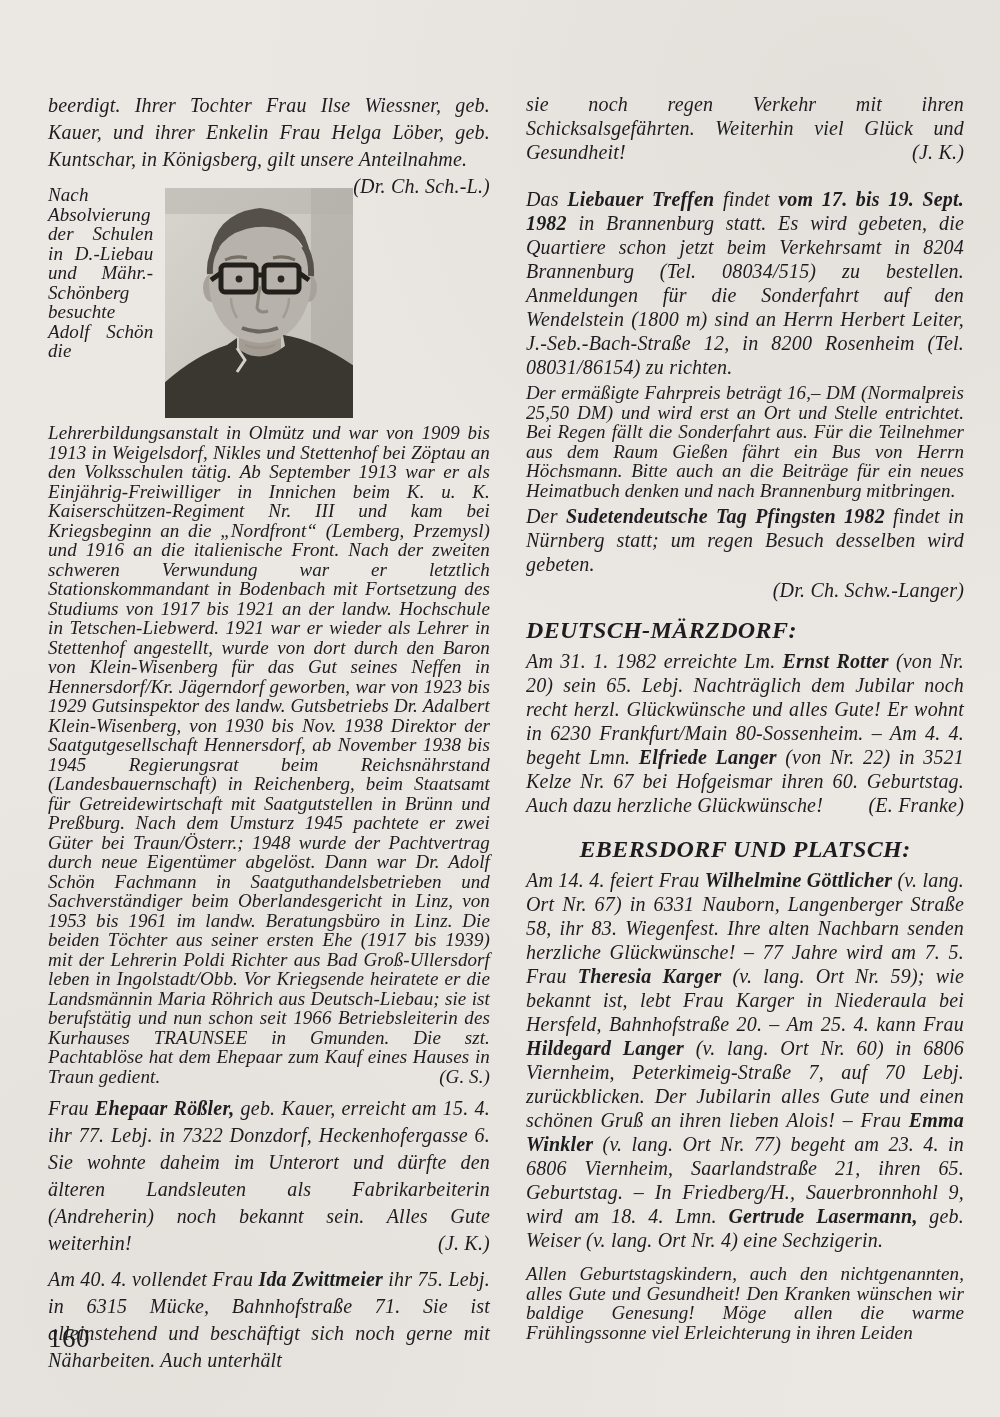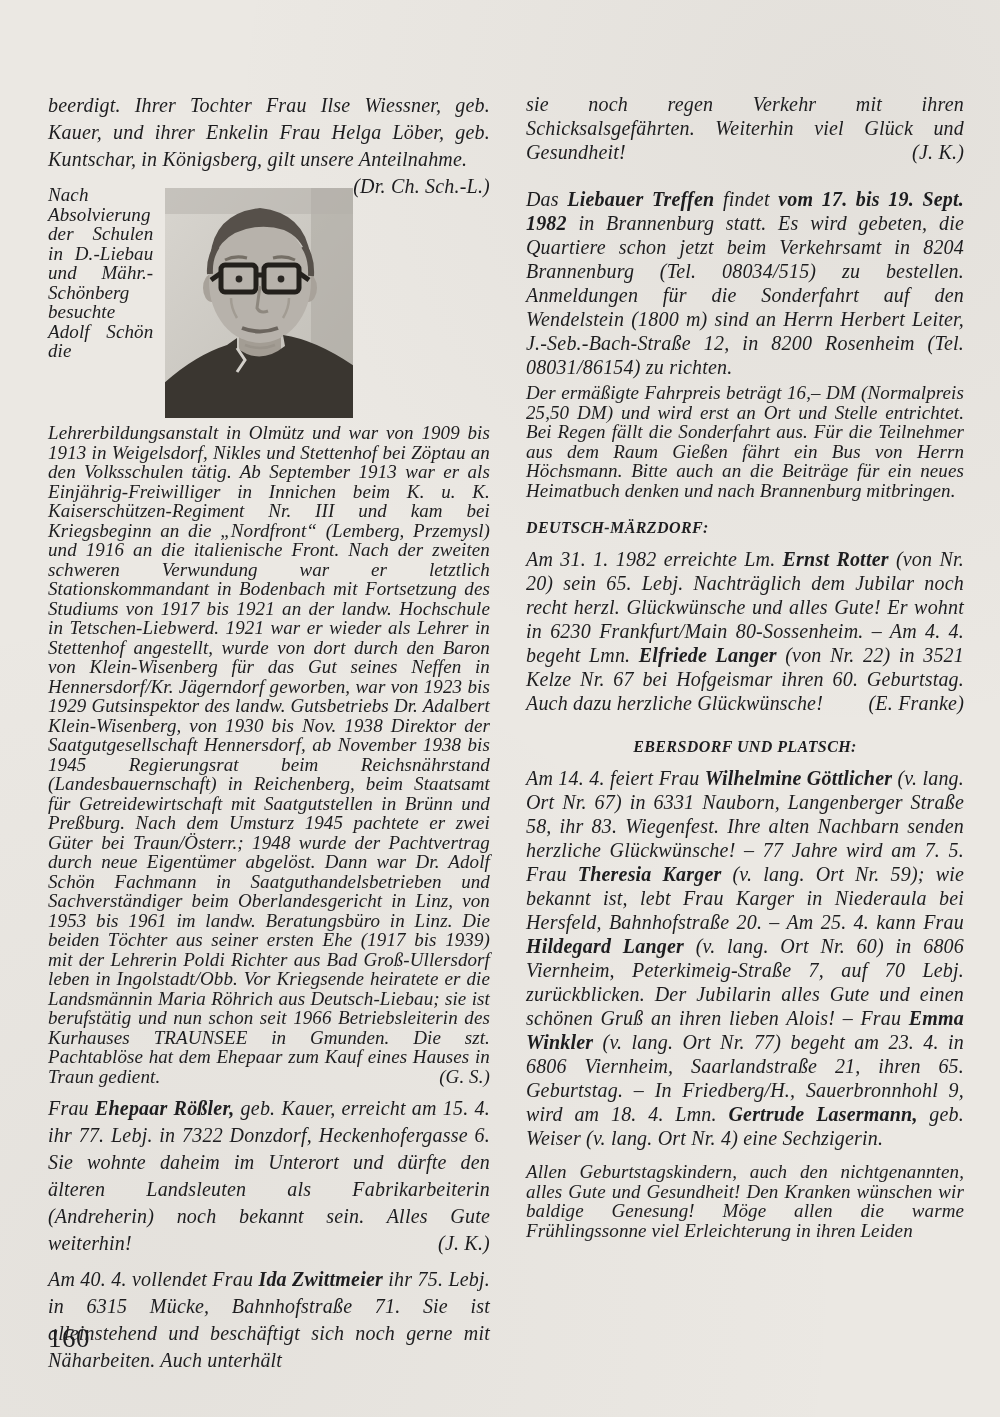--- a/index.html
+++ b/index.html
@@ -17,21 +17,21 @@
   .cols { position:absolute; left:48px; top:92px; width:916px; display:flex; gap:36px;font-style:italic; }
   .col-left  { width:450px; }
   .col-right { width:446px; }
   p { text-align:justify; hyphens:manual; }
   .lg { font-size:20px; line-height:27px; letter-spacing:0.2px; }
   .col-right .lg { line-height:24px; }
   .sm { font-size:19px; line-height:19.5px; letter-spacing:0.1px; }
   .b  { font-weight:bold; }
   .sig { float:right; }
   .sig-line { text-align:right; font-size:20px; line-height:24px; letter-spacing:0.2px; margin-top:2px; }
-  .heading { font-weight:bold; font-size:16px; line-height:24px; letter-spacing:0.4px; }
+  .heading { font-weight:bold; font-size:24px; line-height:24px; letter-spacing:0.4px; }
   .para-wiessner { margin-bottom:10px; }
   .obit-bio { margin-top:12px; }
   .para-roessler, .para-zwittmeier { margin-top:9px; }
   .para-verkehr { margin-bottom:23px; }
   .para-fahrpreis { margin:4px 0; }
   .heading-maerzdorf { margin-top:16px; margin-bottom:7px; }
   .heading-ebersdorf { margin-top:20px; margin-bottom:7px;text-align:center; }
   .para-geburtstag { margin-top:12px; }
   .photo {
     float:right; width:188px; height:230px; margin:3px 0 5px 12px;
@@ -99,20 +99,22 @@
     </div>
 
     <div class="col-right">
 
       <p class="lg para-verkehr"><span><span>sie noch regen Verkehr mit ihren Schicksalsgefährten. Weiterhin viel Glück und Gesundheit!</span></span><span class="sig">(J. K.)</span></p>
 
       <p class="lg"><span><span>Das </span><span class="b">Liebauer Treffen</span><span> findet </span><span class="b">vom 17. bis 19. Sept. 1982</span><span> in Brannenburg statt. Es wird gebeten, die Quartiere schon jetzt beim Verkehrsamt in 8204 Brannenburg (Tel. 08034/515) zu bestellen. Anmeldungen für die Sonderfahrt auf den Wendelstein (1800 m) sind an Herrn Herbert Leiter, J.-Seb.-Bach-Straße 12, in 8200 Rosenheim (Tel. 08031/86154) zu richten.</span></span></p>
 
       <p class="sm para-fahrpreis"><span><span>Der ermäßigte Fahrpreis beträgt 16,– DM (Normalpreis 25,50 DM) und wird erst an Ort und Stelle entrichtet. Bei Regen fällt die Sonderfahrt aus. Für die Teilnehmer aus dem Raum Gießen fährt ein Bus von Herrn Höchsmann. Bitte auch an die Beiträge für ein neues Heimatbuch denken und nach Brannenburg mitbringen.</span></span></p>
 
+      <p class="lg"><span><span>Der </span><span class="b">Sudetendeutsche Tag Pfingsten 1982</span><span> findet in Nürnberg statt; um regen Besuch desselben wird gebeten.</span></span></p>
+      <div class="sig-line">(Dr. Ch. Schw.-Langer)</div>
 
       <h2 class="heading heading-maerzdorf">DEUTSCH-MÄRZDORF:</h2>
       <p class="lg"><span><span>Am 31. 1. 1982 erreichte Lm. </span><span class="b">Ernst Rotter</span><span> (von Nr. 20) sein 65. Lebj. Nachträglich dem Jubilar noch recht herzl. Glückwünsche und alles Gute! Er wohnt in 6230 Frankfurt/Main 80-Sossenheim. – Am 4. 4. begeht Lmn. </span><span class="b">Elfriede Langer</span><span> (von Nr. 22) in 3521 Kelze Nr. 67 bei Hofgeismar ihren 60. Geburtstag. Auch dazu herzliche Glückwünsche!</span></span><span class="sig">(E. Franke)</span></p>
 
       <h2 class="heading heading-ebersdorf">EBERSDORF UND PLATSCH:</h2>
       <p class="lg"><span><span>Am 14. 4. feiert Frau </span><span class="b">Wilhelmine Göttlicher</span><span> (v. lang. Ort Nr. 67) in 6331 Nauborn, Langenberger Straße 58, ihr 83. Wiegenfest. Ihre alten Nachbarn senden herzliche Glückwünsche! – 77 Jahre wird am 7. 5. Frau </span><span class="b">Theresia Karger</span><span> (v. lang. Ort Nr. 59); wie bekannt ist, lebt Frau Karger in Niederaula bei Hersfeld, Bahnhofstraße 20. – Am 25. 4. kann Frau </span><span class="b">Hildegard Langer</span><span> (v. lang. Ort Nr. 60) in 6806 Viernheim, Peterkimeig-Straße 7, auf 70 Lebj. zurückblicken. Der Jubilarin alles Gute und einen schönen Gruß an ihren lieben Alois! – Frau </span><span class="b">Emma Winkler</span><span> (v. lang. Ort Nr. 77) begeht am 23. 4. in 6806 Viernheim, Saarlandstraße 21, ihren 65. Geburtstag. – In Friedberg/H., Sauerbronnhohl 9, wird am 18. 4. Lmn. </span><span class="b">Gertrude Lasermann,</span><span> geb. Weiser (v. lang. Ort Nr. 4) eine Sechzigerin.</span></span></p>
 
       <p class="sm para-geburtstag"><span><span>Allen Geburtstagskindern, auch den nichtgenannten, alles Gute und Gesundheit! Den Kranken wünschen wir baldige Genesung! Möge allen die warme Frühlingssonne viel Erleichterung in ihren Leiden</span></span></p>
 
     </div>

